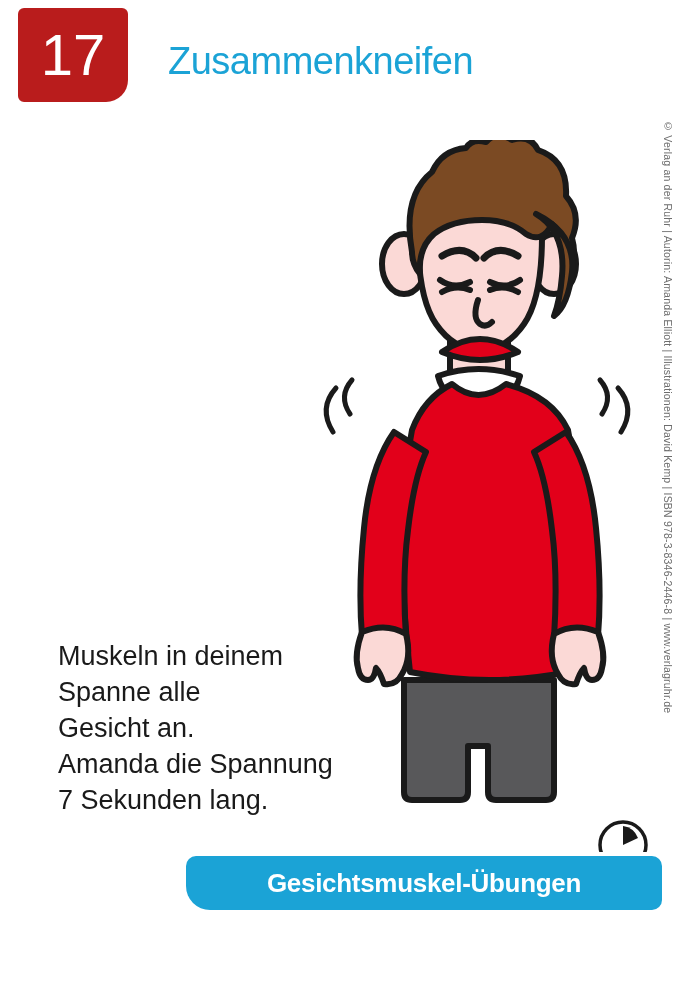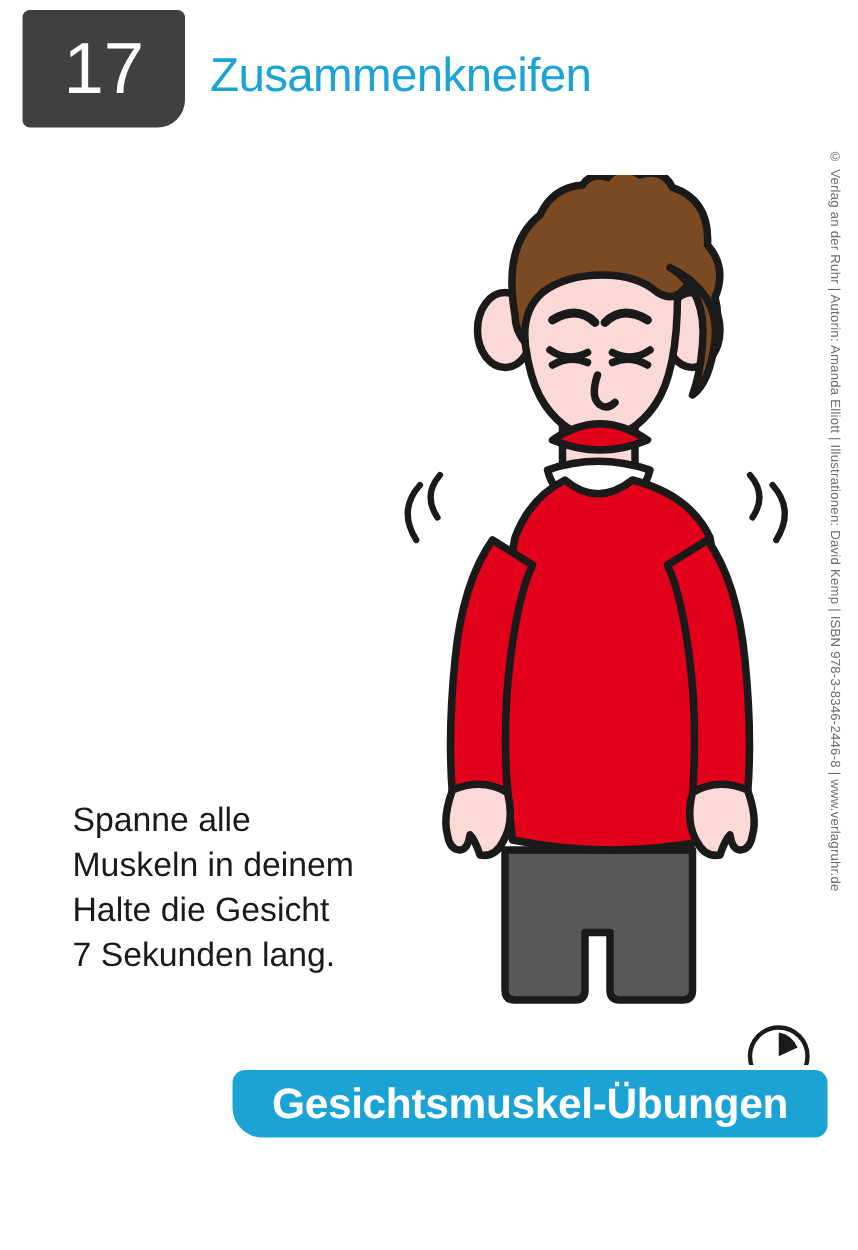--- a/index.html
+++ b/index.html
@@ -22,23 +22,23 @@
     height: 1000px;
     background: #ffffff;
     overflow: hidden;
   }
 
   
   .badge {
     position: absolute;
     left: 18px;
     top: 8px;
-    width: 130px;
+    width: 110px;
     height: 94px;
-    background: #404040;
+    background: #b91c1c;
     border-radius: 6px 6px 22px 6px;
     display: flex;
     align-items: center;
     justify-content: center;
   }
   .badge-number {
     color: #ffffff;
     font-size: 58px;
     font-weight: 400;
     line-height: 1;
@@ -95,21 +95,21 @@
     height: 54px;
     background: #1ba3d6;
     border-radius: 10px 10px 10px 24px;
     display: flex;
     align-items: center;
     justify-content: center;
     box-shadow: 0 0 0 4px #ffffff;
   }
   .footer-label {
     color: #ffffff;
-    font-size: 34px;
+    font-size: 26px;
     font-weight: bold;
     letter-spacing: -0.3px;
     white-space: nowrap;
     text-align: right;
   }
 
   
   .clock {
     position: absolute;
     left: 596px;
@@ -192,23 +192,24 @@
         </g>
 
         <path d="M178,160 q-6,18 2,24 q6,4 12,-2" fill="none" stroke="#1a1a1a" stroke-width="6"></path>
 
         <path d="M142,212 q38,-26 76,0 q-38,16 -76,0 z" fill="#e2001a"></path>
       </g>
     </svg>
   </div>
 
   <div class="instructions">
+    <div>Muskeln in deinem</div>
     <div>Spanne alle</div>
-    <div>Muskeln in deinem</div>
-    <div>Halte die Gesicht</div>
+    <div>Gesicht an.</div>
+    <div>Amanda die Spannung</div>
     <div>7 Sekunden lang.</div>
   </div>
 
   <div class="clock">
     <svg viewBox="0 0 54 54" width="54" height="54" xmlns="http://www.w3.org/2000/svg">
       <circle cx="27" cy="27" r="23" fill="#ffffff" stroke="#1a1a1a" stroke-width="3.5"></circle>
       <path d="M27,27 L27,8 A19,19 0 0,1 42,20 Z" fill="#1a1a1a"></path>
     </svg>
   </div>
 

